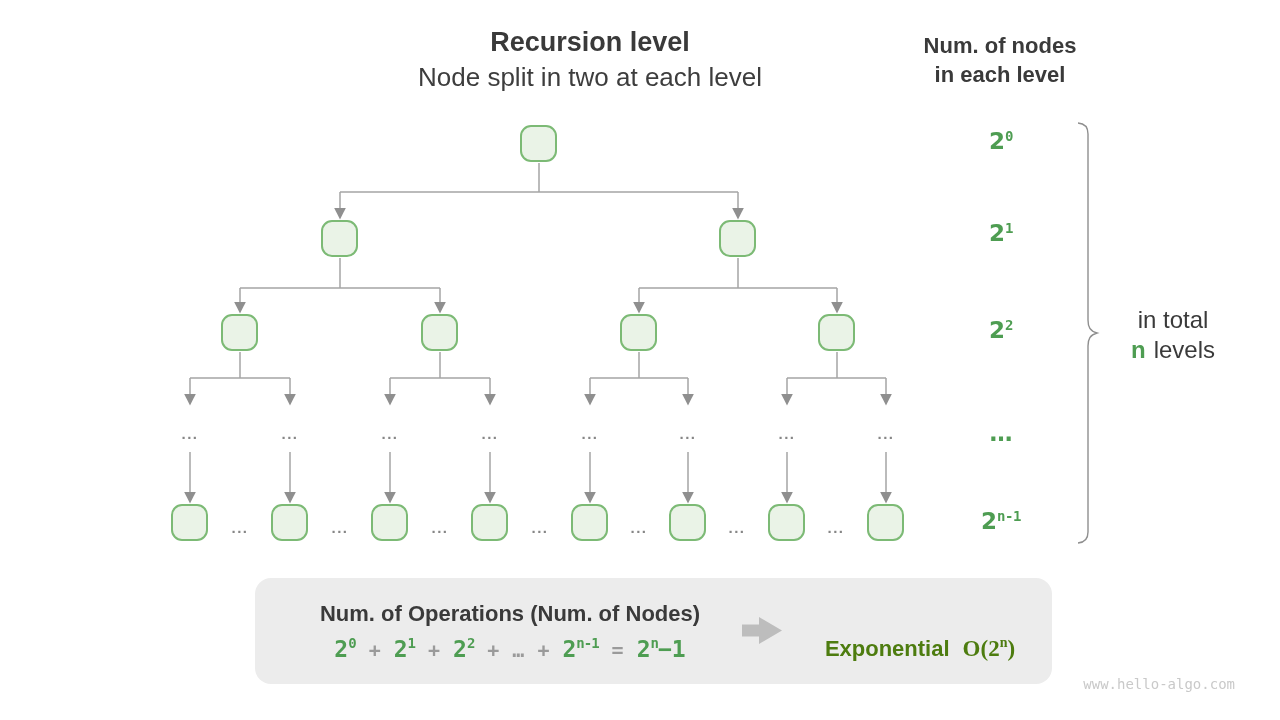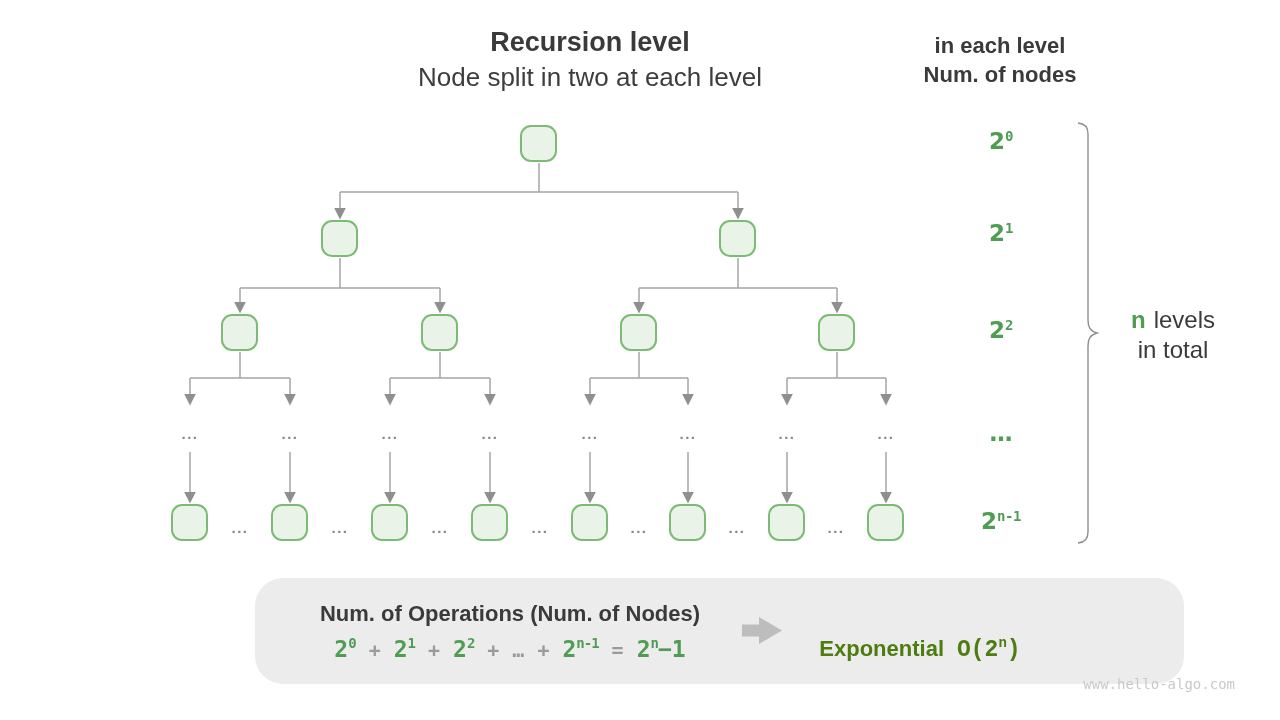--- a/index.html
+++ b/index.html
@@ -35,37 +35,37 @@
     font-family:"DejaVu Sans","Liberation Sans",sans-serif;
   }
   .lvl sup{font-family:"DejaVu Sans Mono",monospace;font-size:14px;letter-spacing:-.5px;}
 
   
   .brace-note{font-size:24px;line-height:30px;text-align:center;color:#3a3a3a;white-space:nowrap;}
   .brace-note .hl{color:#4e9d52;font-weight:700;margin-right:8px;}
 
   
   .summary-box{
-    position:absolute;left:255px;top:578px;width:929px;height:106px;
-    background:#ececec;border-radius:28px;
+    position:absolute;left:255px;top:578px;width:797px;height:106px;
+    background:#ececec;border-radius:16px;
   }
   .box-title{font-size:22px;font-weight:700;color:#3a3a3a;white-space:nowrap;}
   .formula-row{
     display:flex;justify-content:center;align-items:baseline;gap:13px;
     font-family:"DejaVu Sans Mono",monospace;font-weight:700;font-size:23px;
   }
   .formula-row sup{font-size:14px;letter-spacing:-1px;}
   .tok.green{color:#4e9d52;}
   .tok.gray{color:#9a9a9a;font-size:20px;}
   .cmplx-row{
     display:flex;justify-content:center;align-items:baseline;gap:13px;
     color:#4d7c0f;font-weight:700;
   }
   .cmplx-name{font-size:22px;}
-  .cmplx-bigo{font-family:Liberation Mono, monospace;font-size:23px;}
+  .cmplx-bigo{font-family:Liberation Serif, serif;font-size:23px;}
   .cmplx-bigo sup{font-size:14px;}
 
   .watermark{
     position:absolute;right:45px;top:676px;
     font-family:"DejaVu Sans Mono",monospace;font-size:14px;color:#c9c9c9;white-space:nowrap;
   }
   svg{display:block;}
 </style>
 </head>
 <body>
@@ -112,22 +112,22 @@
     <path d="M886,452 V494" marker-end="url(#ah)"></path>
   </g>
 
   <path d="M1078,123 C1085,123.5 1088,127 1088,134 L1088,320 C1088,327 1090,331 1097,333
            C1090,335 1088,339 1088,346 L1088,532 C1088,539 1085,542.5 1078,543" stroke="#8f8f8f" stroke-width="1.4" fill="none"></path>
 </svg>
 
 <div class="abs cx title" style="left:590px;top:27px">Recursion level</div>
 <div class="abs cx subtitle" style="left:590px;top:62px">Node split in two at each level</div>
 <div class="abs cx right-header" style="left:1000px;top:31px">
+  <div>Num. of nodes</div>
   <div>in each level</div>
-  <div>Num. of nodes</div>
 </div>
 
 <div class="node" style="left:520px;top:125px"></div>
 
 <div class="node" style="left:321px;top:220px"></div>
 <div class="node" style="left:719px;top:220px"></div>
 
 <div class="node" style="left:221px;top:314px"></div>
 <div class="node" style="left:421px;top:314px"></div>
 <div class="node" style="left:620px;top:314px"></div>
@@ -159,24 +159,24 @@
 <span class="dots" style="left:737px;top:527px">...</span>
 <span class="dots" style="left:836px;top:527px">...</span>
 
 <div class="lvl" style="left:1001px;top:141px">2<sup>0</sup></div>
 <div class="lvl" style="left:1001px;top:233px">2<sup>1</sup></div>
 <div class="lvl" style="left:1001px;top:330px">2<sup>2</sup></div>
 <div class="lvl" style="left:1001px;top:433px">…</div>
 <div class="lvl" style="left:1001px;top:521px">2<sup>n-1</sup></div>
 
 <div class="abs brace-note" style="left:1108px;top:305px;width:130px">
+  <div>in total</div>
   <div>
     <span class="hl">n</span><span>levels</span>
   </div>
-  <div>in total</div>
 </div>
 
 <div class="summary-box">
   <div class="abs box-title cx" style="left:255px;top:23px">Num. of Operations (Num. of Nodes)</div>
   <div class="abs formula-row" style="left:25px;top:57px;width:460px">
       <span class="tok green">2<sup>0</sup></span>
       <span class="tok gray">+</span>
       <span class="tok green">2<sup>1</sup></span>
       <span class="tok gray">+</span>
       <span class="tok green">2<sup>2</sup></span>

